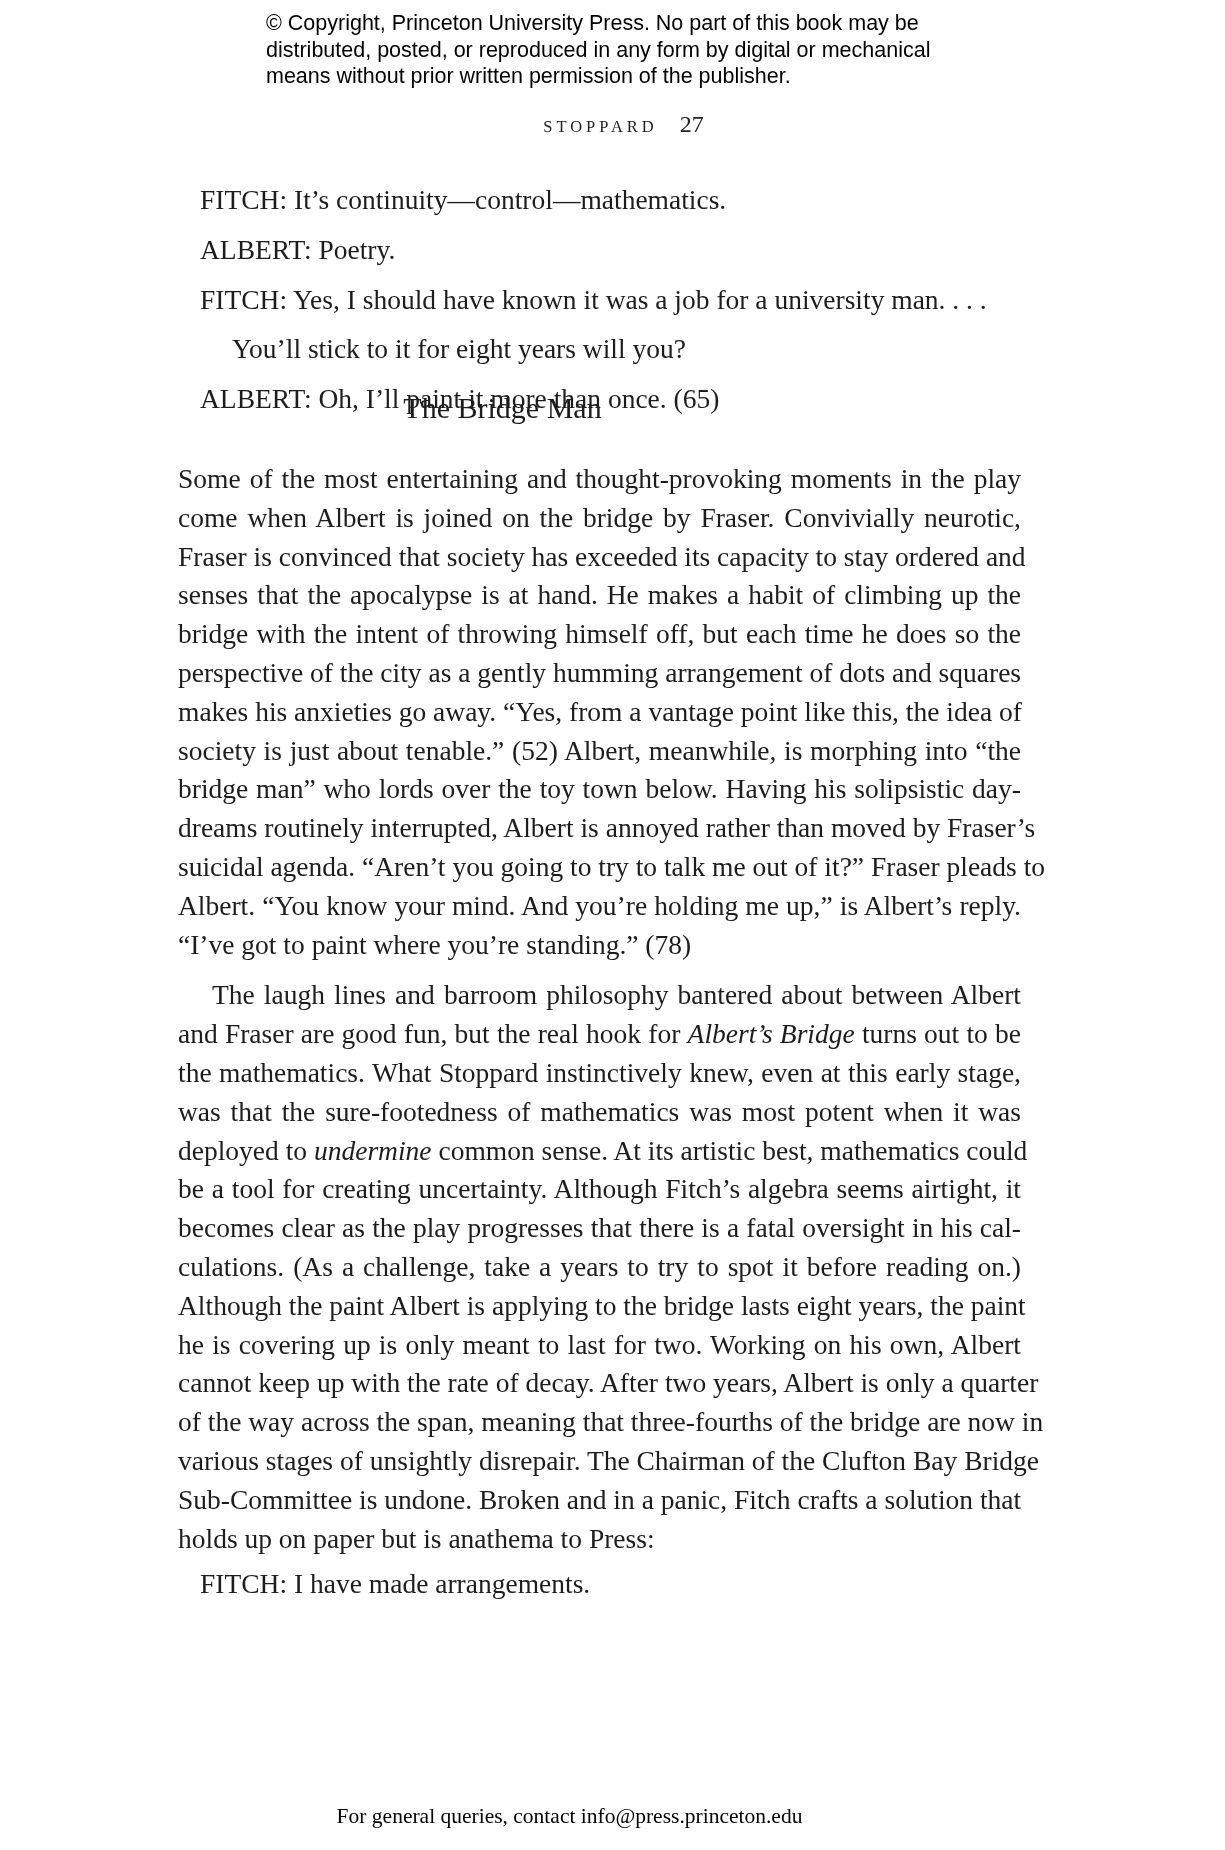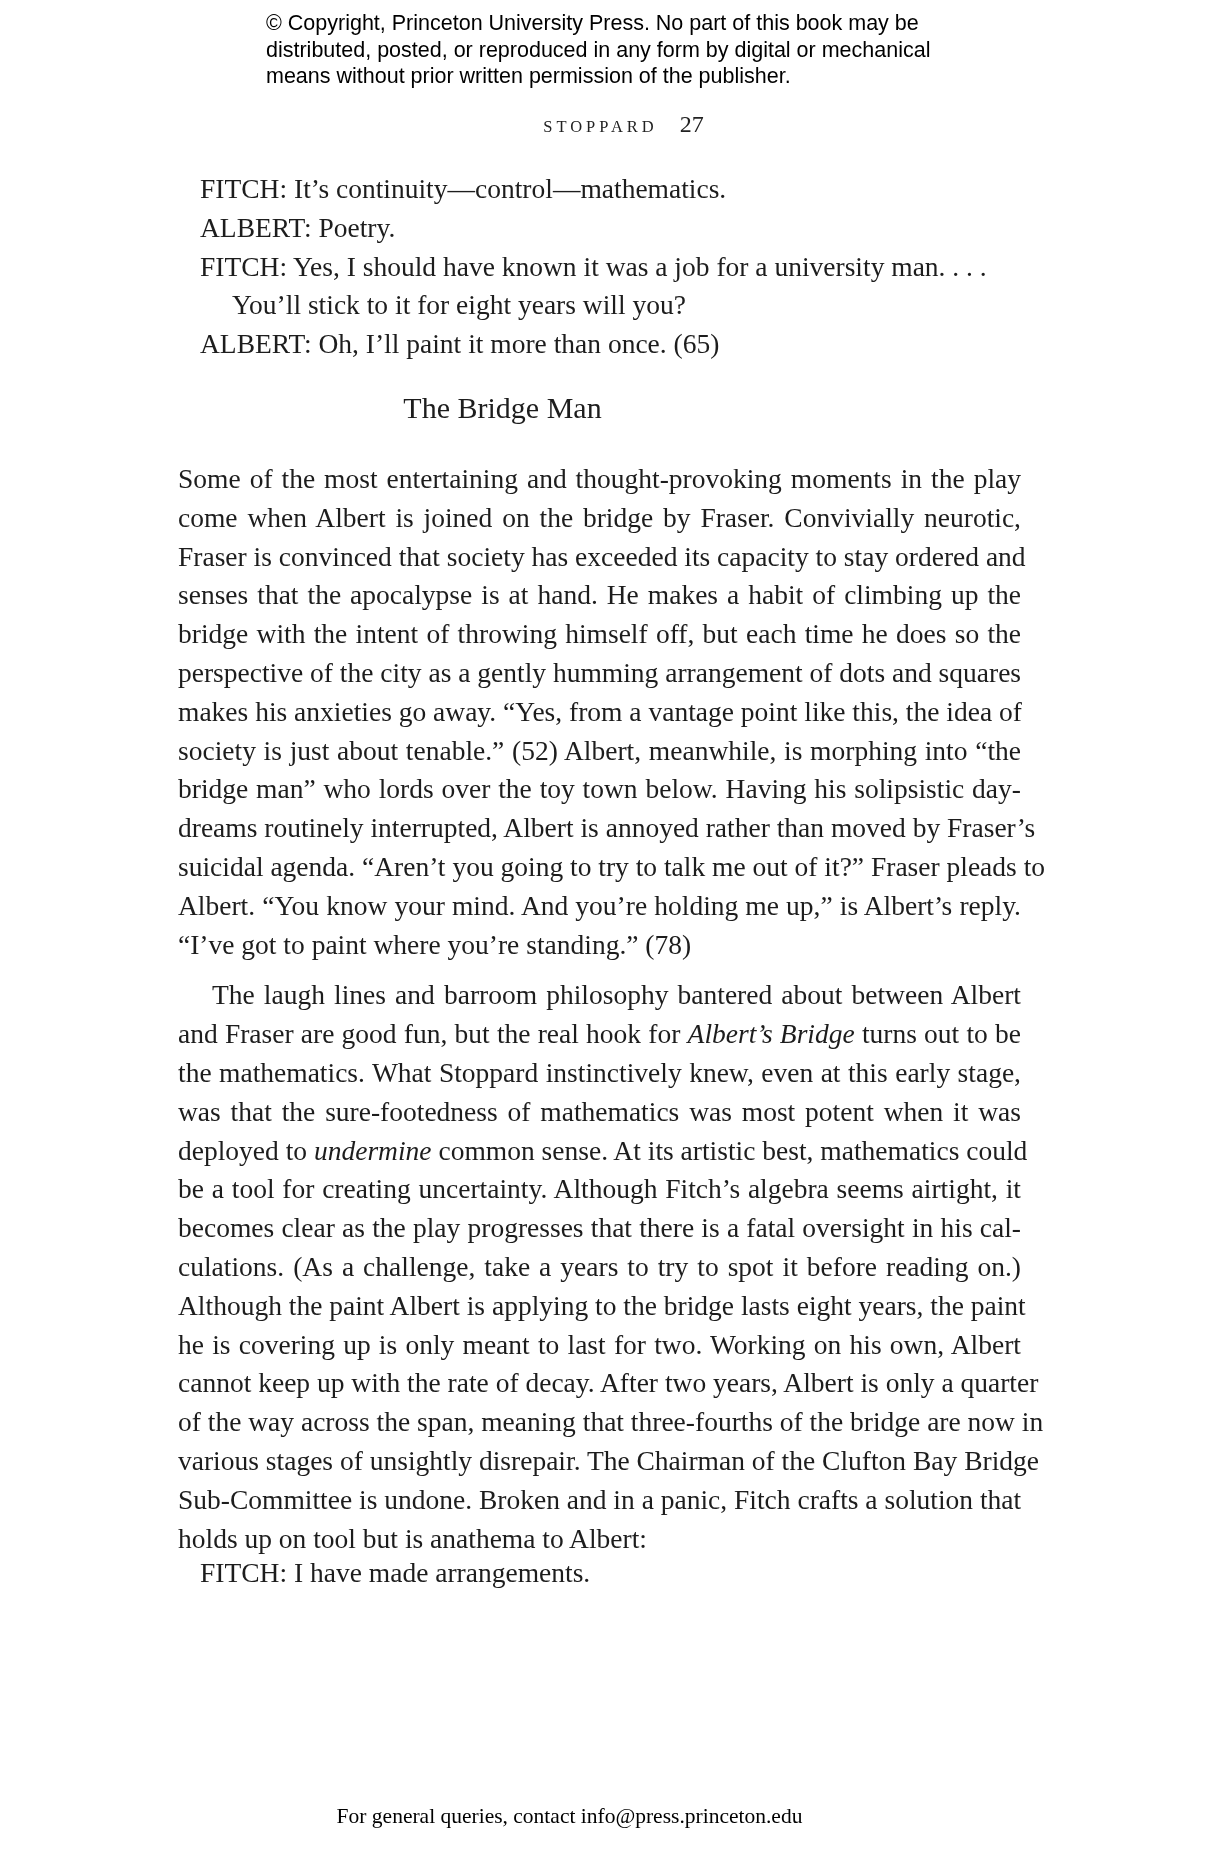--- a/index.html
+++ b/index.html
@@ -50,21 +50,21 @@
       left: 166px;
       width: 867px;
       font-family: "Liberation Serif", serif;
       font-size: 27.5px;
       color: #1d1d1d;
     }
     .dialogue {
       padding-left: 34px;
       line-height: 38.8px;
     }
-    .dialogue .line { white-space: nowrap; }
+    .dialogue .line { white-space: nowrap; margin-top: 11px; }
     .dialogue .cont { padding-left: 32px; }
     .heading {
       position: absolute;
       left: 0;
       width: 1005px;
       top: 388px;
       text-align: center;
       font-family: "Liberation Serif", serif;
       font-size: 30px;
       line-height: 40px;
@@ -158,21 +158,21 @@
     <span class="jl"><span>deployed to </span><em>undermine</em><span> common sense. At its artistic best, mathematics could</span></span>
     <span class="jl">be a tool for creating uncertainty. Although Fitch’s algebra seems airtight, it</span>
     <span class="jl">becomes clear as the play progresses that there is a fatal oversight in his cal-</span>
     <span class="jl">culations. (As a challenge, take a years to try to spot it before reading on.)</span>
     <span class="jl">Although the paint Albert is applying to the bridge lasts eight years, the paint</span>
     <span class="jl">he is covering up is only meant to last for two. Working on his own, Albert</span>
     <span class="jl">cannot keep up with the rate of decay. After two years, Albert is only a quarter</span>
     <span class="jl">of the way across the span, meaning that three-fourths of the bridge are now in</span>
     <span class="jl">various stages of unsightly disrepair. The Chairman of the Clufton Bay Bridge</span>
     <span class="jl">Sub-Committee is undone. Broken and in a panic, Fitch crafts a solution that</span>
-    <span class="jl last">holds up on tool but is anathema to Albert:</span>
+    <span class="jl last">holds up on paper but is anathema to Press:</span>
   </p>
 </div>
 
 <div class="text-block dialogue" style="top: 1554px;">
   <div class="line">
     <span>FITCH:</span>
     <span>I have made arrangements.</span>
   </div>
 </div>
 

